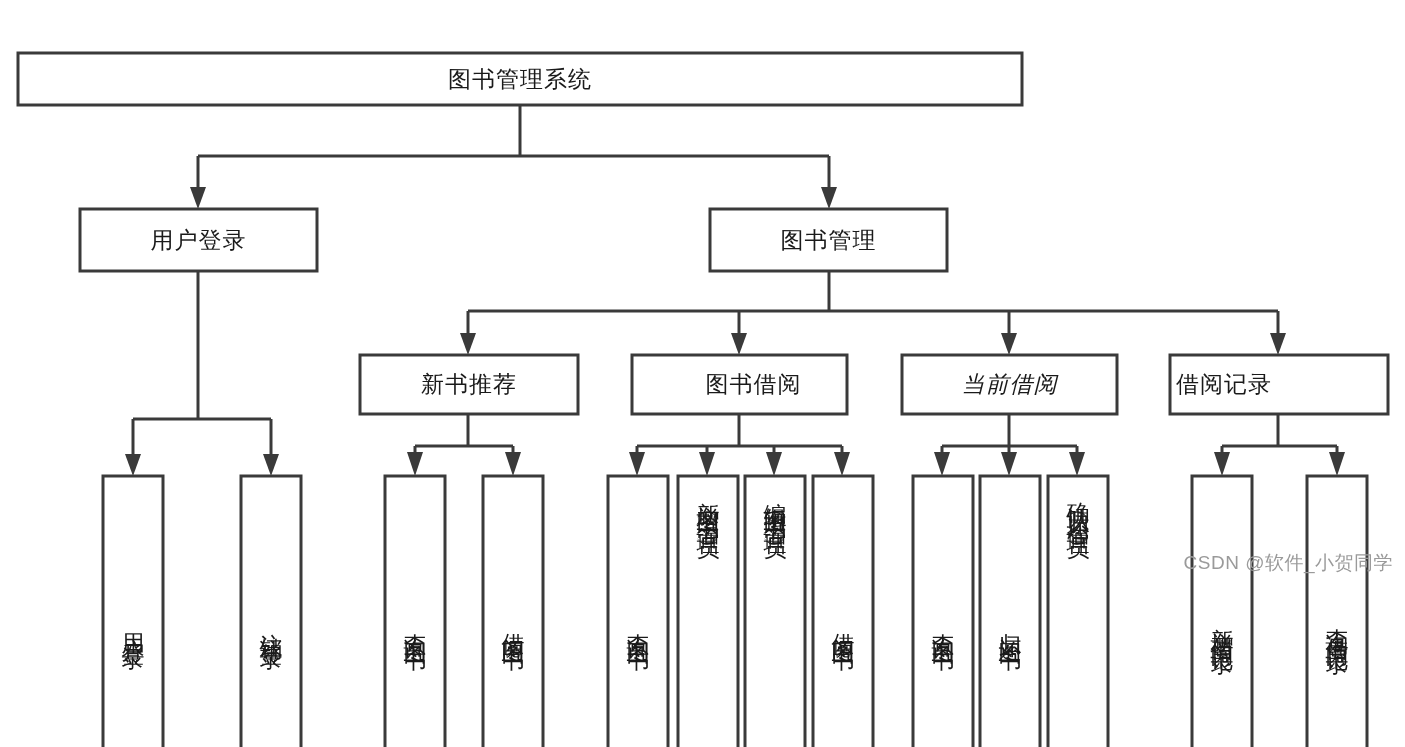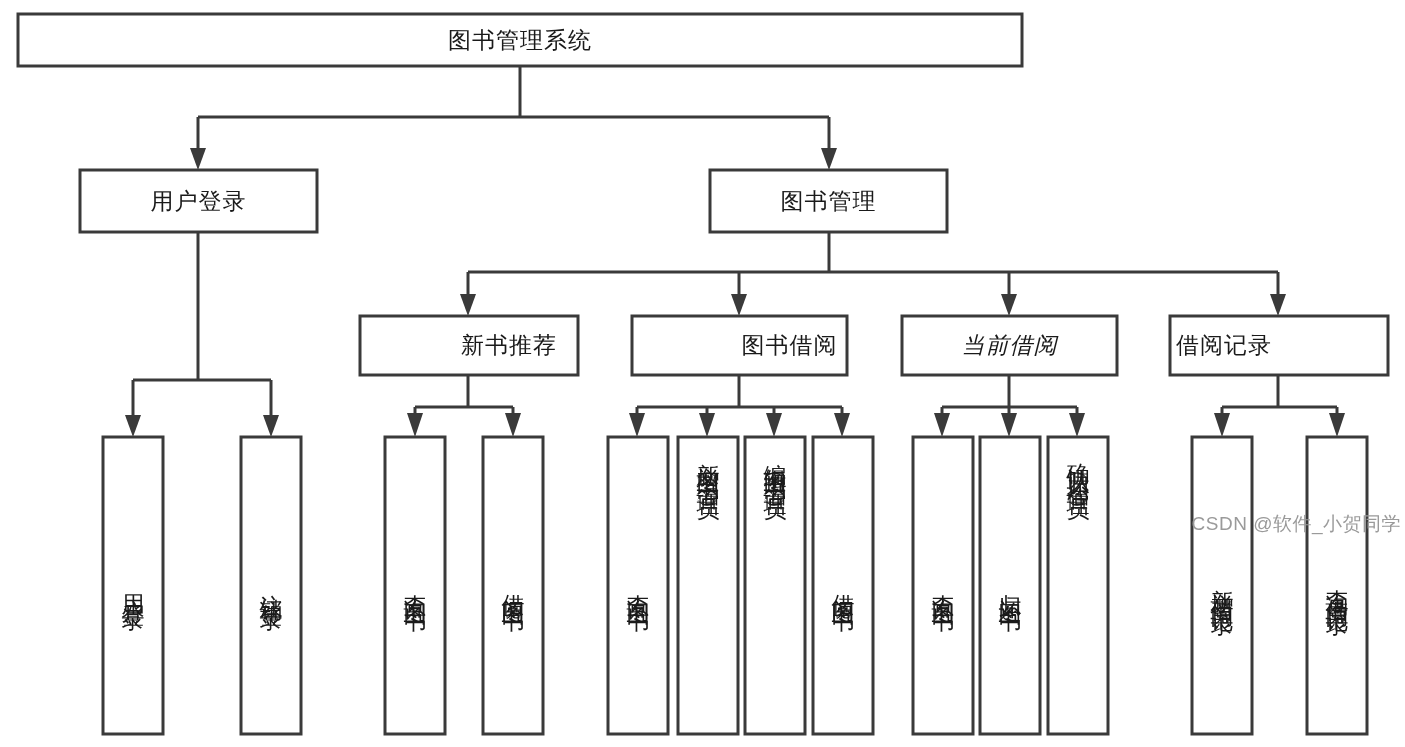--- a/index.html
+++ b/index.html
@@ -11,20 +11,21 @@
     width: 1405px;
     height: 747px;
     font-family: "Liberation Sans", "DejaVu Sans", sans-serif;
     overflow: hidden;
     position: relative;
   }
   #diagram-root {
     position: relative;
     width: 1405px;
     height: 543px;
+    margin-top: 39px;
   }
   svg.diagram-canvas {
     position: absolute;
     top: 0;
     left: 0;
     width: 1405px;
     height: 747px;
   }
   .node-box {
     fill: #ffffff;
@@ -63,21 +64,21 @@
     align-items: center;
     justify-content: center;
     pointer-events: none;
     font-family: "Liberation Sans", "DejaVu Sans", sans-serif;
     font-size: 23px;
     color: #1a1a1a;
     letter-spacing: 1px;
   }
   #watermark {
     position: absolute;
-    right: 4px;
+    right: 12px;
     bottom: 6px;
     font-family: "Liberation Sans", "DejaVu Sans", sans-serif;
     font-size: 19px;
     color: #9a9a9a;
     letter-spacing: 0.5px;
     white-space: nowrap;
   }
 </style>
 </head>
 <body>
@@ -194,25 +195,25 @@
   </div>
 
   <div class="hlabel-wrap" style="left:80px; top:170px; width:237px; height:62px;">
     <span>用户登录</span>
   </div>
 
   <div class="hlabel-wrap" style="left:710px; top:170px; width:237px; height:62px;text-align:right;">
     <span>图书管理</span>
   </div>
 
-  <div class="hlabel-wrap" style="left:360px; top:316px; width:218px; height:59px;padding-left:40px;">
+  <div class="hlabel-wrap" style="left:360px; top:316px; width:218px; height:59px;">
     <span>新书推荐</span>
   </div>
 
-  <div class="hlabel-wrap" style="left:636px; top:316px; width:215px; height:59px;padding-left:46px;">
+  <div class="hlabel-wrap" style="left:600px; top:316px; width:215px; height:59px;padding-left:46px;">
     <span>图书借阅</span>
   </div>
 
   <div class="hlabel-wrap" style="left:902px; top:316px; width:215px; height:59px;font-style:italic;">
     <span>当前借阅</span>
   </div>
 
   <div class="hlabel-wrap" style="left:1115px; top:316px; width:218px; height:59px;align-items:center;">
     <span>借阅记录</span>
   </div>

